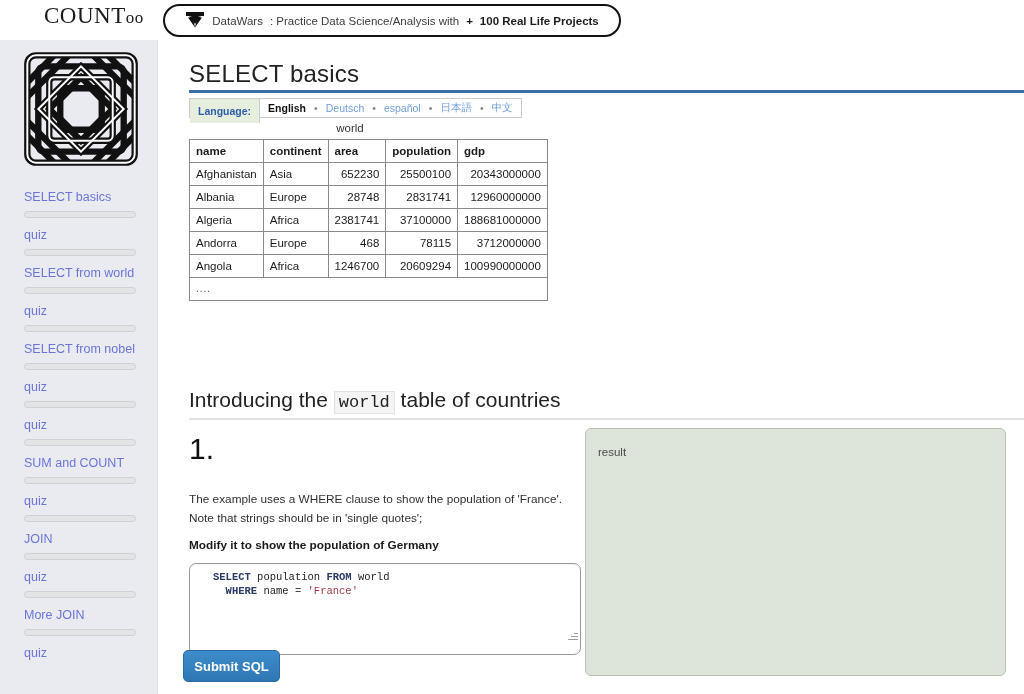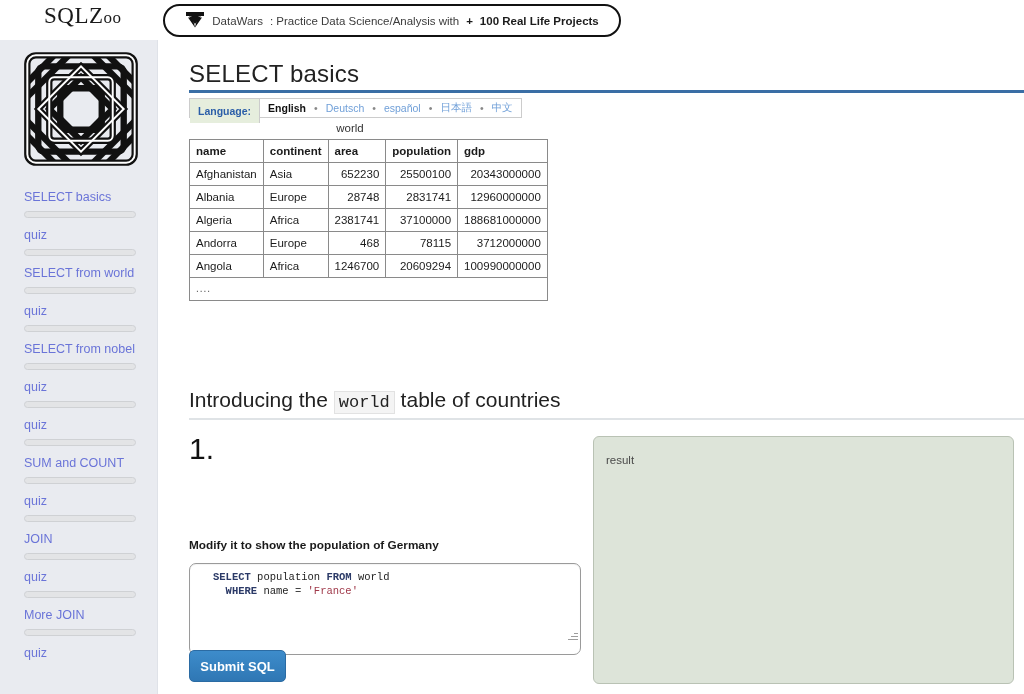--- a/index.html
+++ b/index.html
@@ -172,57 +172,56 @@
   #resize-grip i {
     position: absolute; right: 1px; display: block;
     height: 1px; background: #9d9d9d;
   }
   #resize-grip i:nth-child(1){ bottom: 2px; width: 10px; }
   #resize-grip i:nth-child(2){ bottom: 5px; width: 7px; }
   #resize-grip i:nth-child(3){ bottom: 8px; width: 4px; }
 
   
   #submit-sql {
-    position: absolute; left: 31px; top: 610px;
+    position: absolute; left: 25px; top: 610px;
     width: 97px; height: 32px;
     background: linear-gradient(#3d8ccb, #2f77b4);
     border: 1px solid #2b6ba3; border-radius: 5px;
     color: #fff; font-size: 13px; font-weight: bold;
     cursor: pointer; font-family: "Liberation Sans", sans-serif;
   }
   #restore-default {
     position: absolute; left: 183px; top: 616px;
     height: 18px; padding: 0 6px;
     background: linear-gradient(#4a93cd, #357ab6);
     border: 1px solid #2f6fa5; border-radius: 3px;
     color: #fff; font-size: 9.5px; cursor: pointer;
     font-family: "Liberation Sans", sans-serif;
     margin-top: 41px;
   }
 
   
   #result-panel {
-    position: absolute; left: 427px; top: 396px;
+    position: absolute; left: 427px; top: 388px;
     width: 421px; height: 248px;
     background: #dde4d9; border: 1px solid #b9c2b4;
     border-radius: 6px;
-    margin-left: 8px;
   }
   #result-label {
     position: absolute; left: 12px; top: 17px;
     font-size: 11.5px; color: #4a4a4a;
   }
 </style>
 </head>
 <body>
 
 <div id="topbar">
 
   <div id="brand">
-    <span>SQLZ</span><span class="sm">oo</span>
+    <span>COUNT</span><span class="sm">oo</span>
   </div>
 
   <div id="promo">
     <span class="dw-logo">
       <svg width="20" height="17" viewBox="0 0 20 17">
         <path d="M1 1 L19 1 L19 5 L14 5 L10 10 L6 5 L1 5 Z" fill="#111"></path>
         <path d="M3 6.5 L7.5 6.5 L10 16 L12.5 6.5 L17 6.5 L10 16.5 Z" fill="#111"></path>
         <path d="M4 5.5 L16 5.5 L10 13 Z" fill="#111"></path>
       </svg>
     </span>
@@ -411,20 +410,21 @@
         <tr>
           <td colspan="5" class="ellip">....</td>
         </tr>
       </tbody>
   </table>
 
   <h2 id="section-head"><span>Introducing the </span><code>world</code><span> table of countries</span></h2>
   <div id="section-rule"></div>
 
   <div id="qnum">1.</div>
+  <div id="qtext">The example uses a WHERE clause to show the population of 'France'. Note that strings should be in 'single quotes';</div>
   <div id="qtask">Modify it to show the population of Germany</div>
 
   <div id="sql-editor"><span class="kw">SELECT</span><span class="id"> population </span><span class="kw">FROM</span><span class="id"> world</span>
 <span>  </span><span class="kw">WHERE</span><span class="id"> name </span><span class="op">= </span><span class="str">'France'</span></div>
   <div id="resize-grip">
       <i></i>
       <i></i>
       <i></i>
     </div>
 

